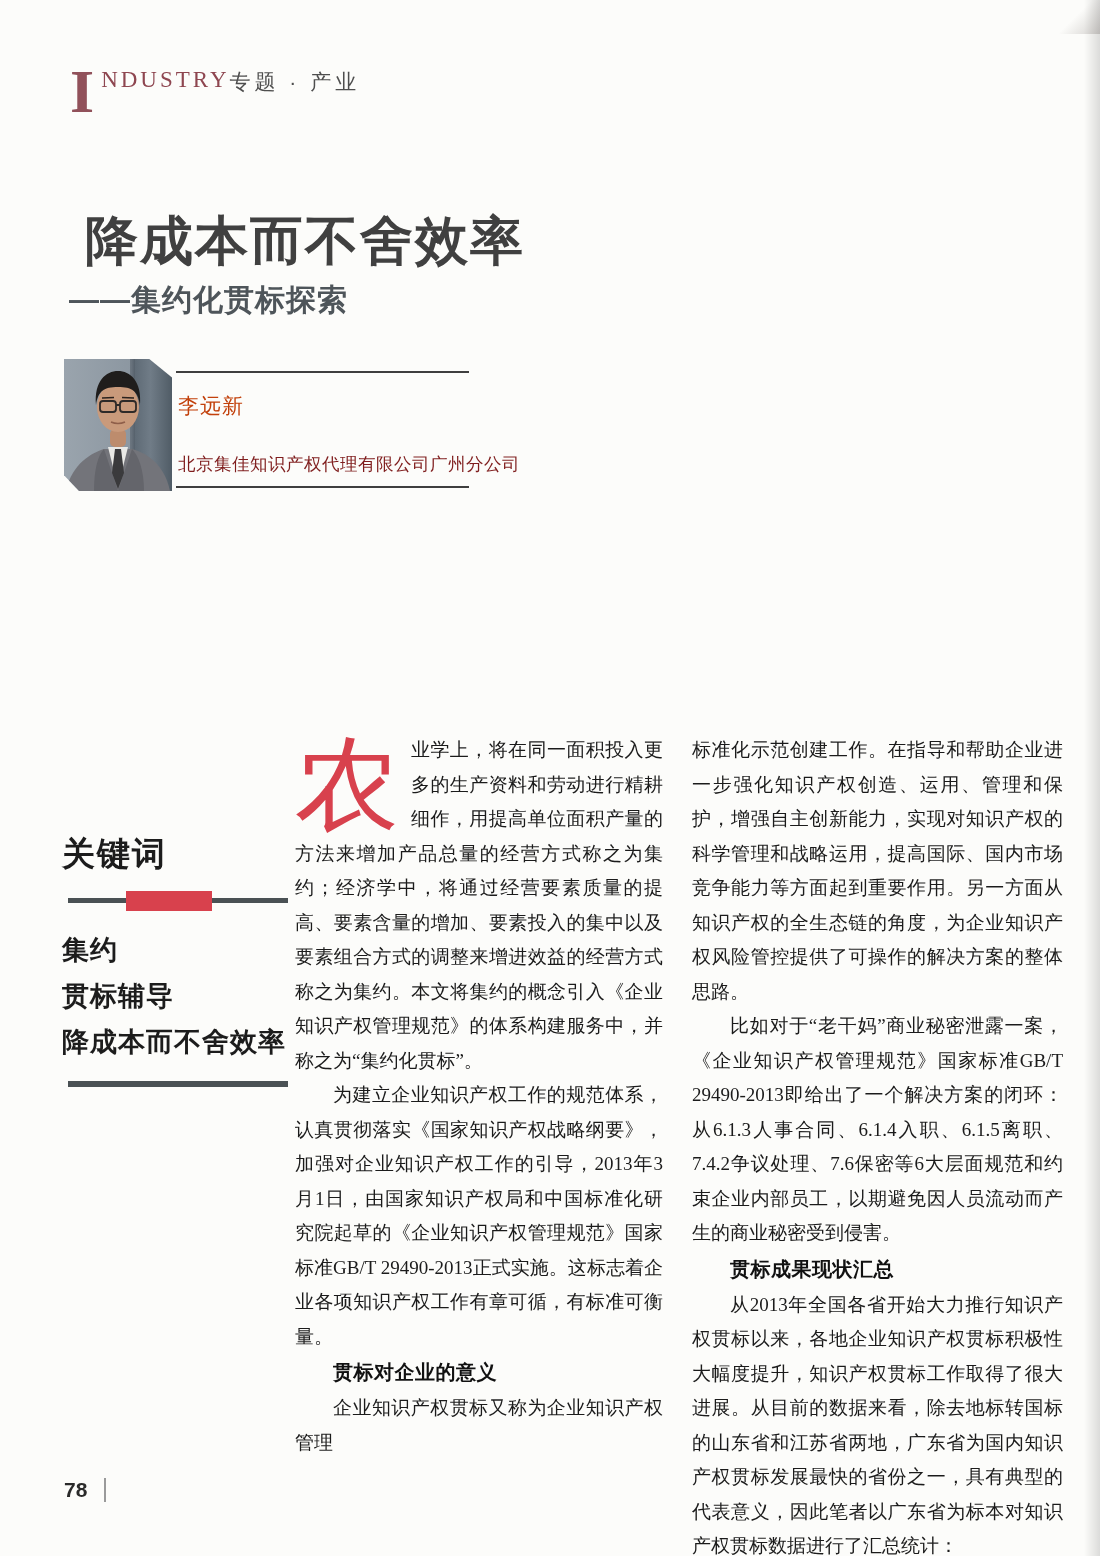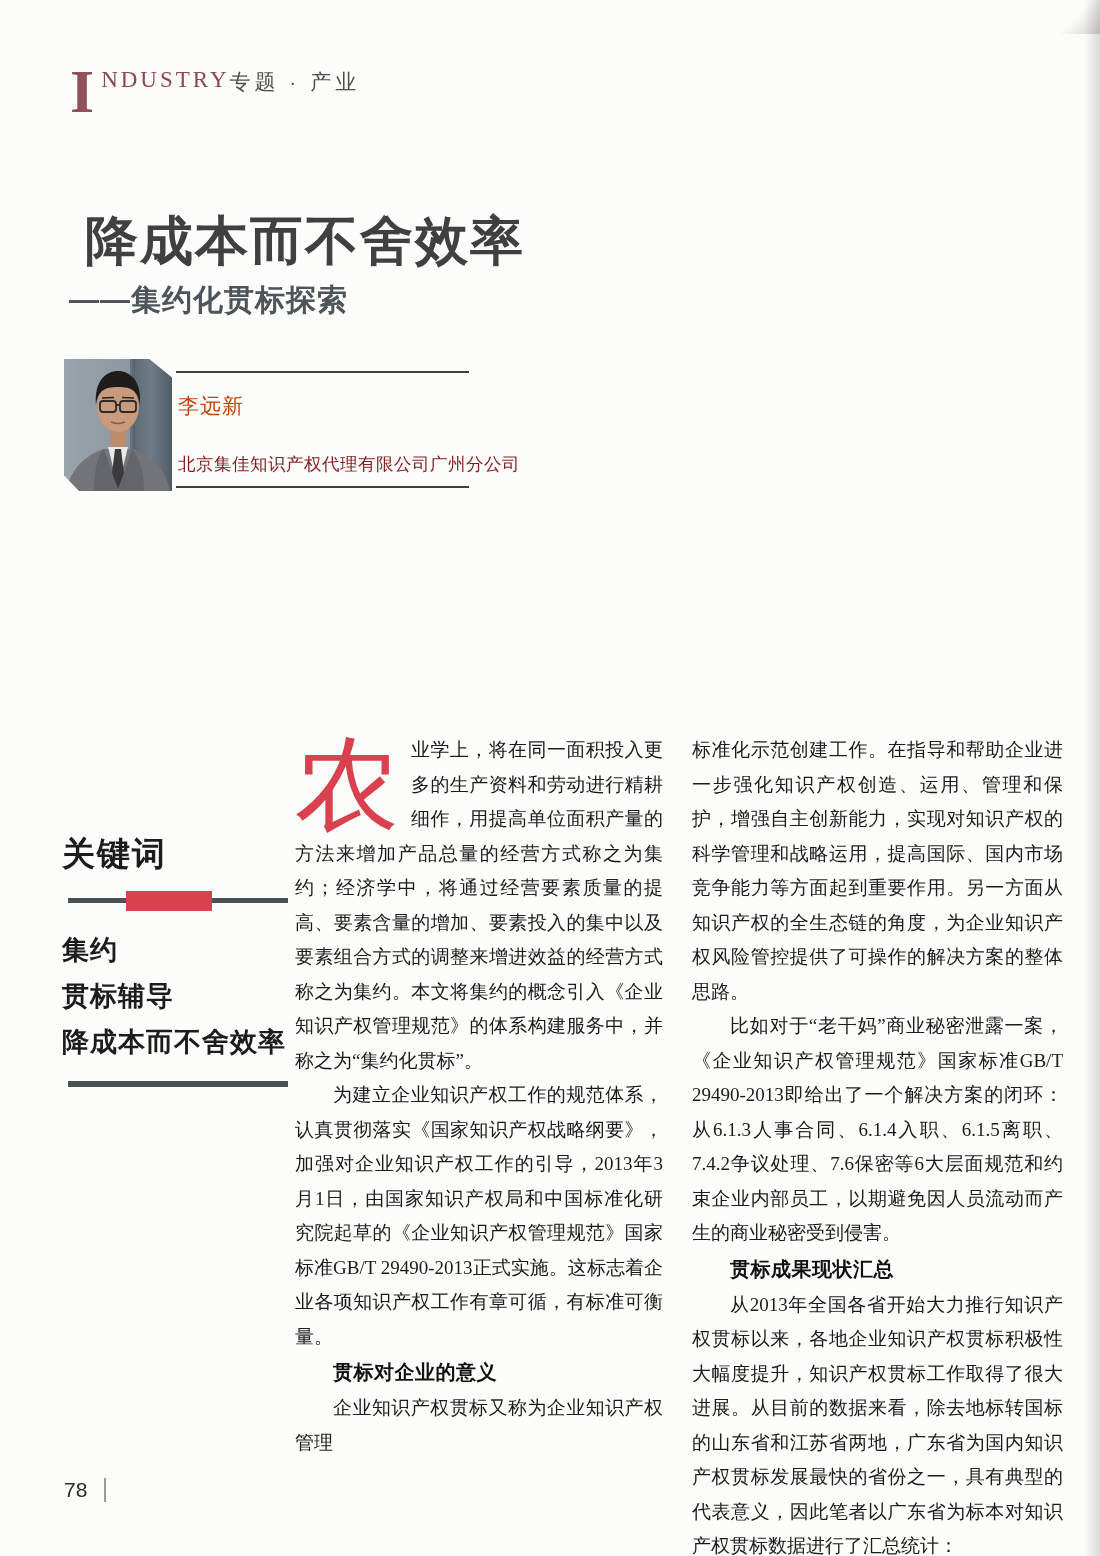--- a/index.html
+++ b/index.html
@@ -92,21 +92,21 @@
     font-family:"Liberation Sans", sans-serif; font-weight:bold;
     font-size:21.5px; color:#111; margin:32px 0 8px 0; letter-spacing:0.5px;
   }
   .sub-heading {
     font-family:"Liberation Sans", sans-serif; font-weight:bold;
     font-size:20px; color:#111; margin:5px 0 5px 0; padding-left:38px; letter-spacing:0.5px;
   }
   
   .page-num {
     position:absolute; left:64px; top:1478px;
-    font-family:"Liberation Sans", sans-serif; font-weight:normal; font-size:21px; color:#2a2a2a;
+    font-family:"Liberation Sans", sans-serif; font-weight:bold; font-size:21px; color:#2a2a2a;
   }
   .page-num-sep {
     position:absolute; left:104px; top:1478px; width:1.5px; height:24px; background:#9a9a9a;
   }
 </style>
 </head>
 <body>
 
 <div class="page">
   <div class="edge-shadow-right"></div>

